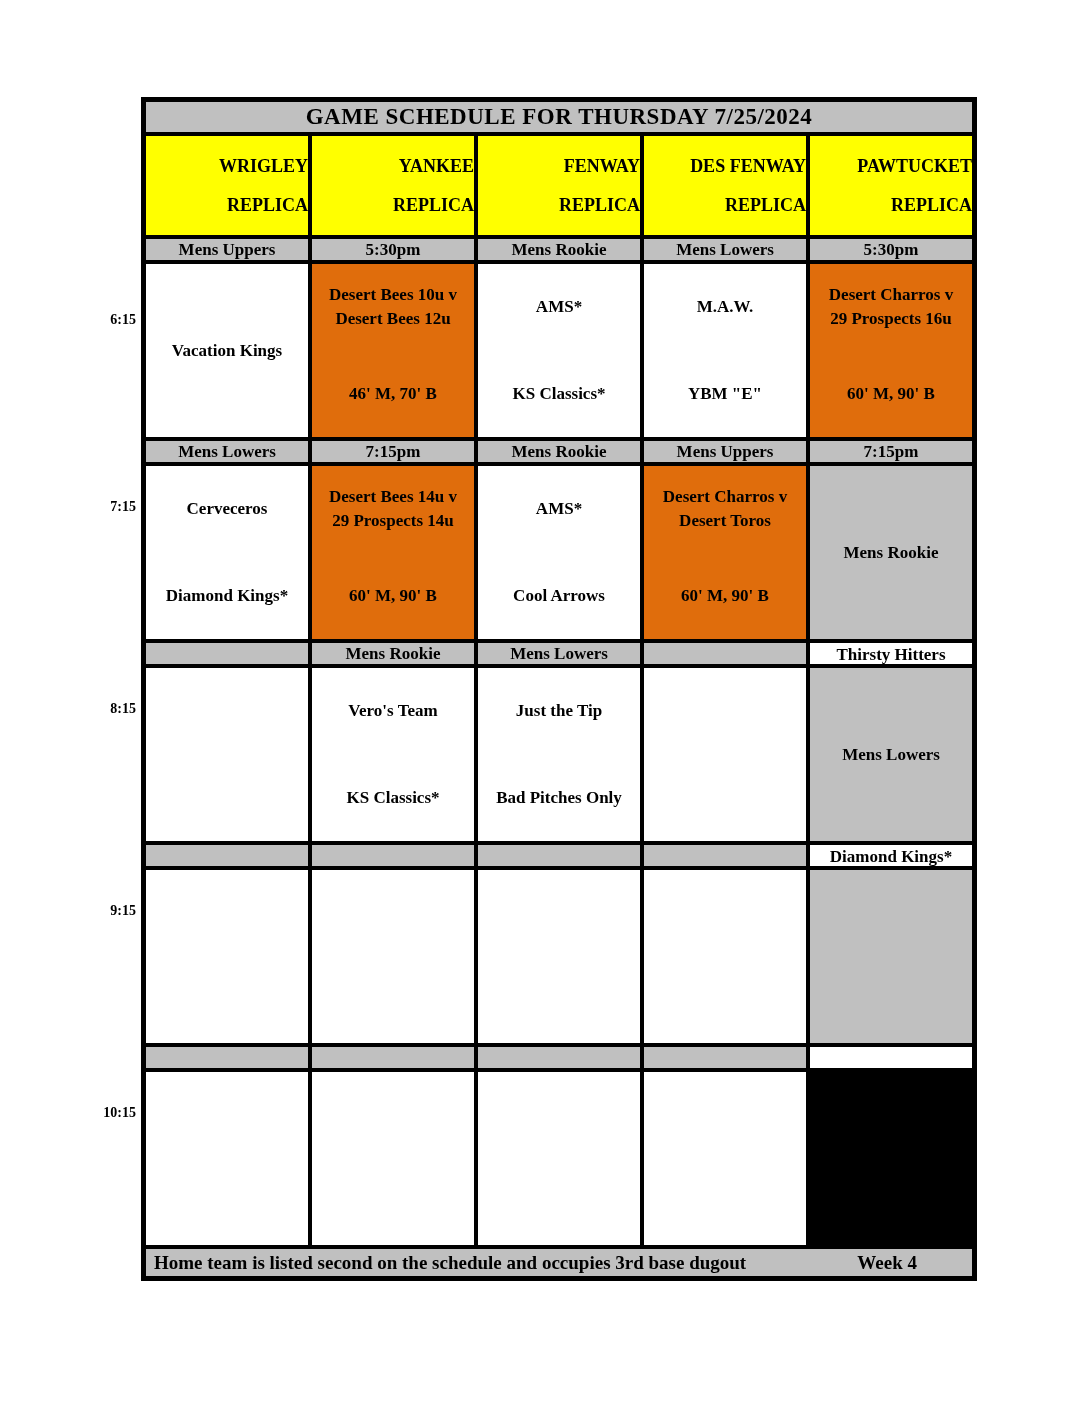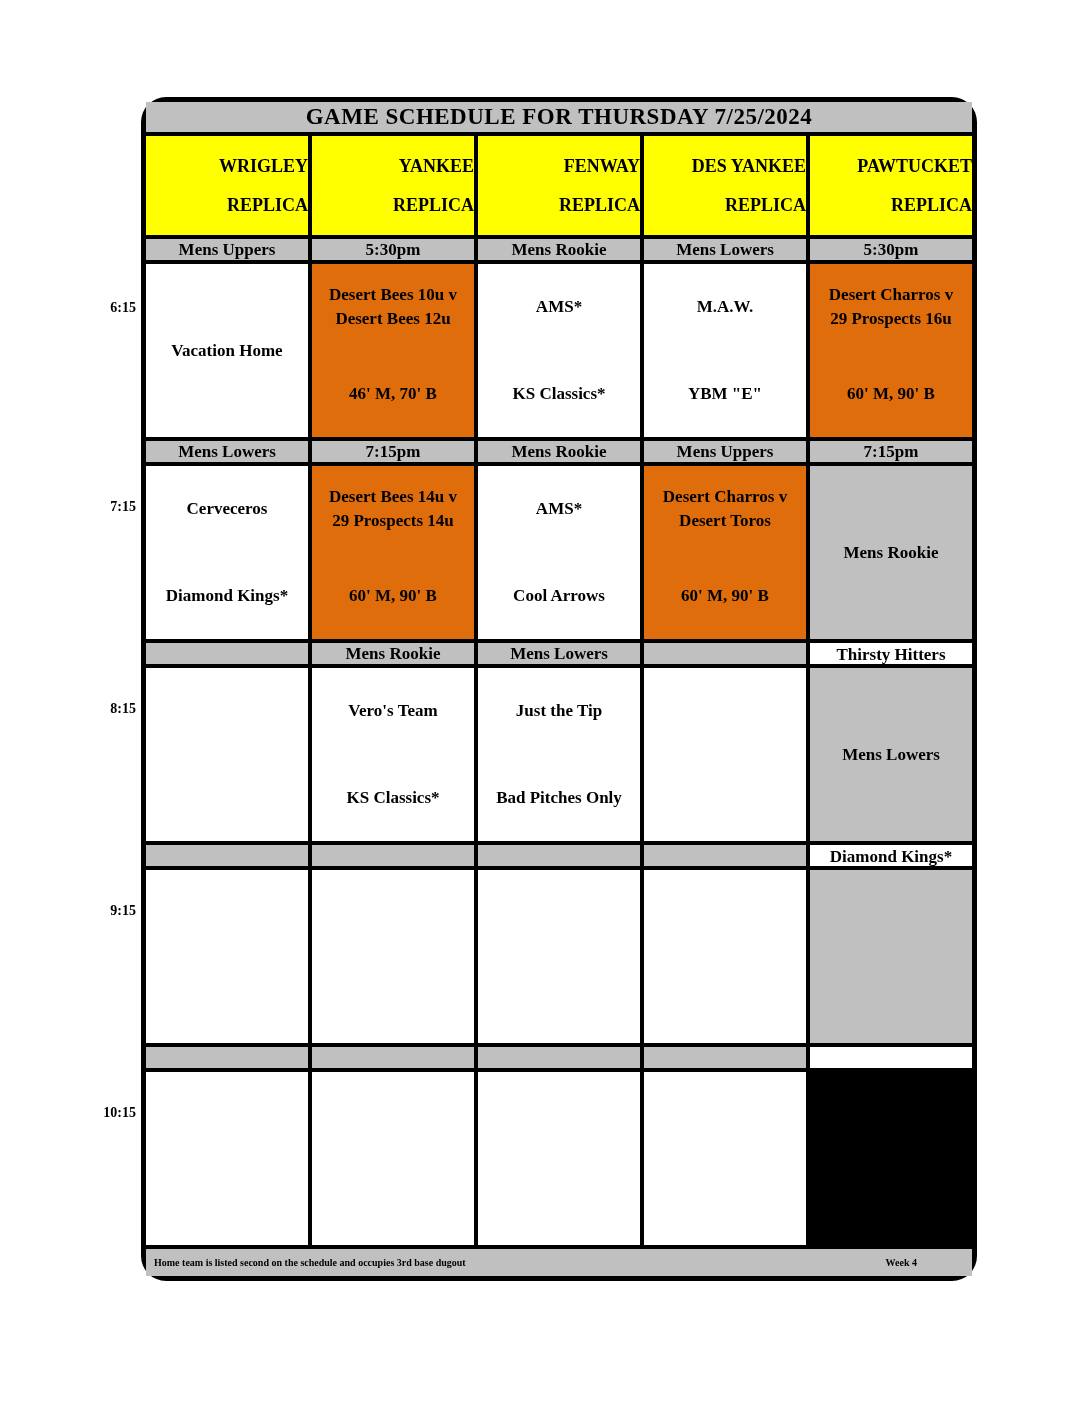--- a/index.html
+++ b/index.html
@@ -18,21 +18,20 @@
   .page{position:relative;width:1088px;height:1408px;}
   .schedule{
     position:absolute;left:141px;top:97px;width:836px;
     background:var(--border_black);
     display:grid;
     grid-template-columns:repeat(5,1fr);
     grid-template-rows:30px 99px 21px 173px 21px 173px 21px 173px 21px 173px 21px 173px 27px;
     gap:4px;
     padding:5px;
     box-sizing:border-box;
-    border-radius:25px;
   }
   .title-bar{
     grid-column:1 / span 5;
     background:var(--header_gray);
     display:flex;align-items:center;justify-content:center;
     font-size:23px;letter-spacing:0.5px;
   }
   .field-header{
     background:var(--field_yellow);
     display:flex;flex-direction:column;align-items:flex-end;justify-content:center;
@@ -50,34 +49,34 @@
   }
   .cell.orange{background:var(--game_orange);}
   .team{
     flex:1;display:flex;align-items:center;justify-content:center;
     font-size:17px;line-height:1.4;white-space:pre-line;padding:0 2px;
   }
   .footer-bar{
     grid-column:1 / span 5;
     background:var(--header_gray);
     display:flex;align-items:center;justify-content:space-between;
-    font-size:10px;
+    font-size:19px;
     padding:0 55px 0 8px;
   }
   .time-label{
     position:absolute;left:0;width:136px;height:20px;
     text-align:right;font-size:14px;
   }
 </style>
 </head>
 <body>
 
 <div class="page">
 
-  <div class="time-label" style="top:300px">6:15</div>
+  <div class="time-label" style="top:312px">6:15</div>
   <div class="time-label" style="top:499px">7:15</div>
   <div class="time-label" style="top:701px">8:15</div>
   <div class="time-label" style="top:903px">9:15</div>
   <div class="time-label" style="top:1105px">10:15</div>
 
   <div class="schedule">
 
     <div class="title-bar">GAME SCHEDULE FOR THURSDAY 7/25/2024</div>
 
     <div class="field-header">
@@ -86,36 +85,36 @@
     </div>
     <div class="field-header">
       <span>YANKEE</span>
       <span>REPLICA</span>
     </div>
     <div class="field-header">
       <span>FENWAY</span>
       <span>REPLICA</span>
     </div>
     <div class="field-header">
-      <span>DES YANKEE</span>
+      <span>DES FENWAY</span>
       <span>REPLICA</span>
     </div>
     <div class="field-header">
       <span>PAWTUCKET</span>
       <span>REPLICA</span>
     </div>
 
     <div class="strip">Mens Uppers</div>
     <div class="strip">5:30pm</div>
     <div class="strip">Mens Rookie</div>
     <div class="strip">Mens Lowers</div>
     <div class="strip">5:30pm</div>
 
     <div class="cell">
-      <div class="team">Vacation Home</div>
+      <div class="team">Vacation Kings</div>
     </div>
     <div class="cell orange">
       <div class="team">Desert Bees 10u v
 Desert Bees 12u</div>
       <div class="team">46' M, 70' B</div>
     </div>
     <div class="cell">
       <div class="team">AMS*</div>
       <div class="team">KS Classics*</div>
     </div>

